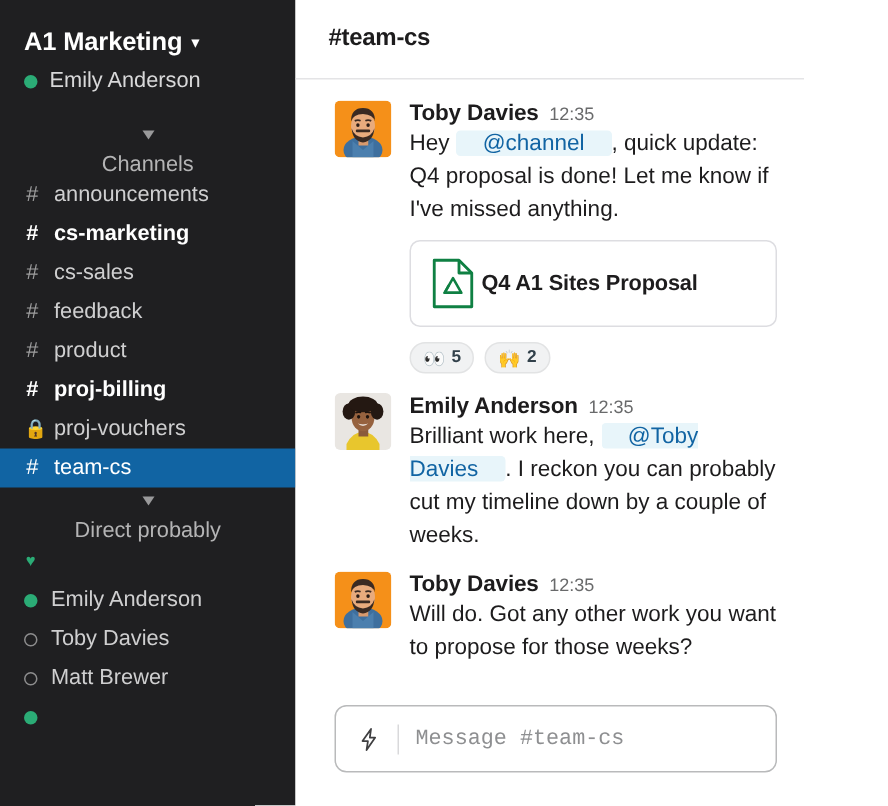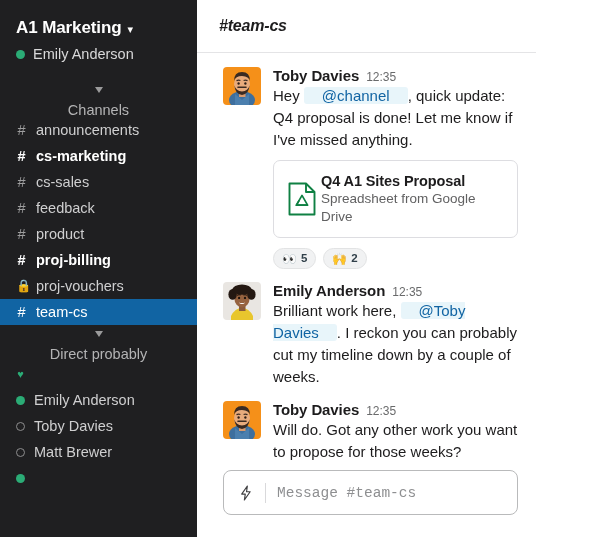--- a/index.html
+++ b/index.html
@@ -154,21 +154,20 @@
     position: relative;
     overflow: hidden;
   }
   .chan-header {
     height: 53px;
     flex: 0 0 53px;
     display: flex;
     align-items: center;
     padding: 0 22px;
     border-bottom: 1px solid #e4e4e6;
-    font-style: italic;
   }
   .chan-title {
     font-size: 16px;
     font-weight: bold;
     color: #1d1c1d;
     letter-spacing: -0.2px;
   }
   .msgs {
     flex: 1 1 auto;
     padding: 14px 0 0 0;
@@ -416,21 +415,20 @@
             <div class="text"><span>Hey </span><span class="mention">@channel</span><span>, quick update: Q4 proposal is done! Let me know if I've missed anything.</span></div>
             <div class="file-card">
               <span class="file-icon"><svg viewBox="0 0 30 34" width="30" height="34">
     <path d="M2.5 1.5 H19 L27.5 10 V32.5 H2.5 Z" fill="#ffffff" stroke="#0f8043" stroke-width="1.9" stroke-linejoin="round"></path>
     <path d="M19 1.5 V10 H27.5" fill="none" stroke="#0f8043" stroke-width="1.9" stroke-linejoin="round"></path>
     <path d="M15 13.4 L20.6 23.2 H9.4 Z" fill="none" stroke="#0f8043" stroke-width="1.7" stroke-linejoin="round"></path>
     <path d="M12.2 18.3 L9.4 23.2 H20.6" fill="none" stroke="#0f8043" stroke-width="1.7" stroke-linejoin="round"></path>
   </svg></span>
               <div class="file-meta">
                 <div class="file-title">Q4 A1 Sites Proposal</div>
-                <div class="file-sub">Spreadsheet from Google Drive</div>
               </div>
             </div>
             <div class="reactions">
               <div class="rx">
                 <span class="rx-emoji">👀</span>
                 <span class="rx-count">5</span>
               </div>
               <div class="rx">
                 <span class="rx-emoji">🙌</span>
                 <span class="rx-count">2</span>

